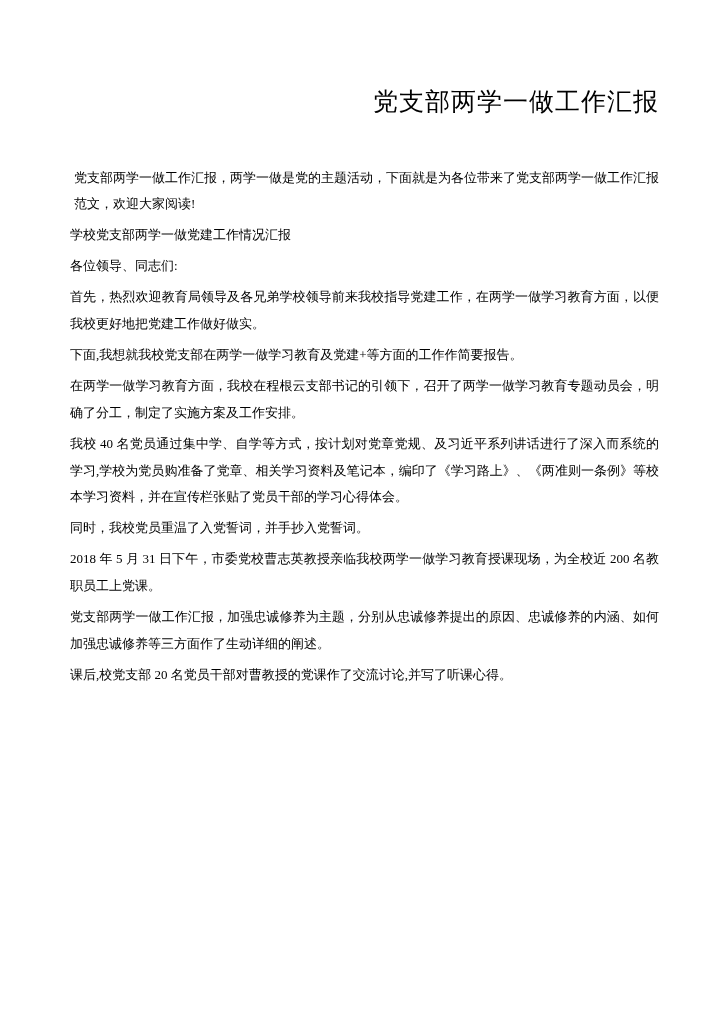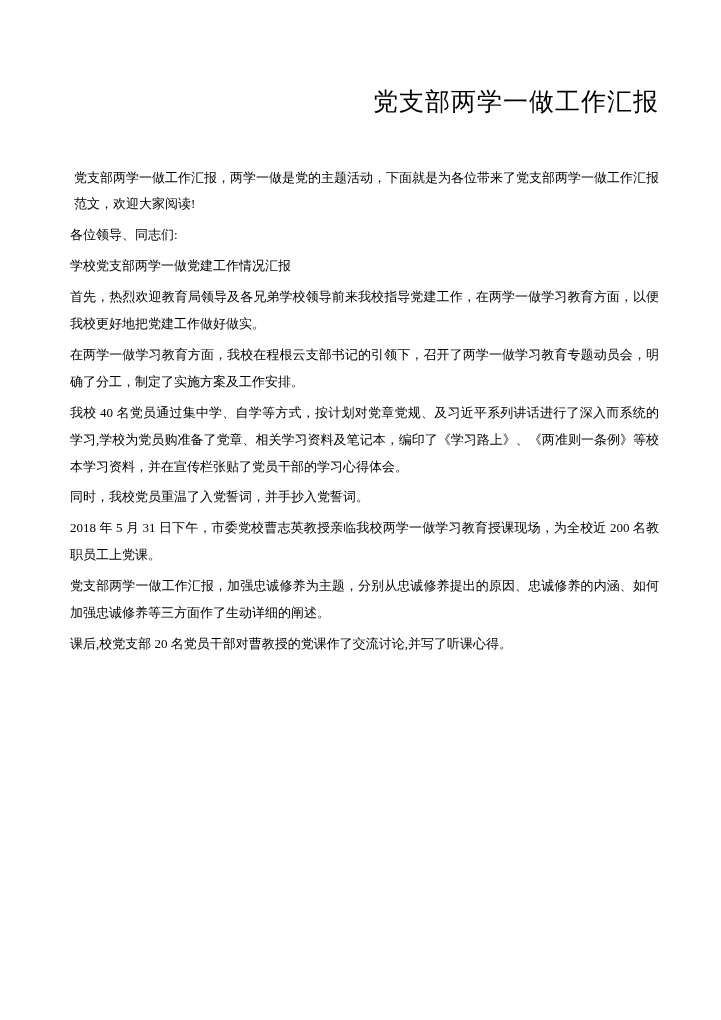--- a/index.html
+++ b/index.html
@@ -48,23 +48,24 @@
   }
 </style>
 </head>
 <body>
 
 <div class="page">
   <h1 class="doc-title">党支部两学一做工作汇报</h1>
 
   <div class="body-text">
     <p class="para indent">党支部两学一做工作汇报，两学一做是党的主题活动，下面就是为各位带来了党支部两学一做工作汇报范文，欢迎大家阅读!</p>
+    <p class="para indent2">学校党支部两学一做党建工作情况汇报</p>
     <p class="para indent2">各位领导、同志们:</p>
-    <p class="para indent2">学校党支部两学一做党建工作情况汇报</p>
     <p class="para indent2">首先，热烈欢迎教育局领导及各兄弟学校领导前来我校指导党建工作，在两学一做学习教育方面，以便我校更好地把党建工作做好做实。</p>
+    <p class="para indent2">下面,我想就我校党支部在两学一做学习教育及党建+等方面的工作作简要报告。</p>
     <p class="para indent2">在两学一做学习教育方面，我校在程根云支部书记的引领下，召开了两学一做学习教育专题动员会，明确了分工，制定了实施方案及工作安排。</p>
     <p class="para indent2">我校 40 名党员通过集中学、自学等方式，按计划对党章党规、及习近平系列讲话进行了深入而系统的学习,学校为党员购准备了党章、相关学习资料及笔记本，编印了《学习路上》、《两准则一条例》等校本学习资料，并在宣传栏张贴了党员干部的学习心得体会。</p>
     <p class="para indent2">同时，我校党员重温了入党誓词，并手抄入党誓词。</p>
     <p class="para indent2">2018 年 5 月 31 日下午，市委党校曹志英教授亲临我校两学一做学习教育授课现场，为全校近 200 名教职员工上党课。</p>
     <p class="para indent2">党支部两学一做工作汇报，加强忠诚修养为主题，分别从忠诚修养提出的原因、忠诚修养的内涵、如何加强忠诚修养等三方面作了生动详细的阐述。</p>
     <p class="para indent2">课后,校党支部 20 名党员干部对曹教授的党课作了交流讨论,并写了听课心得。</p>
   </div>
 </div>
 
 </body></html>

